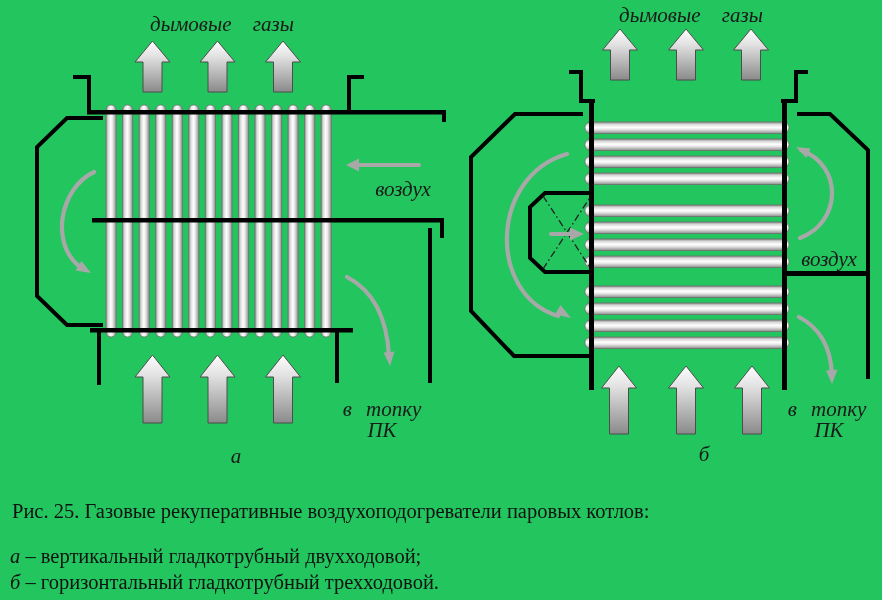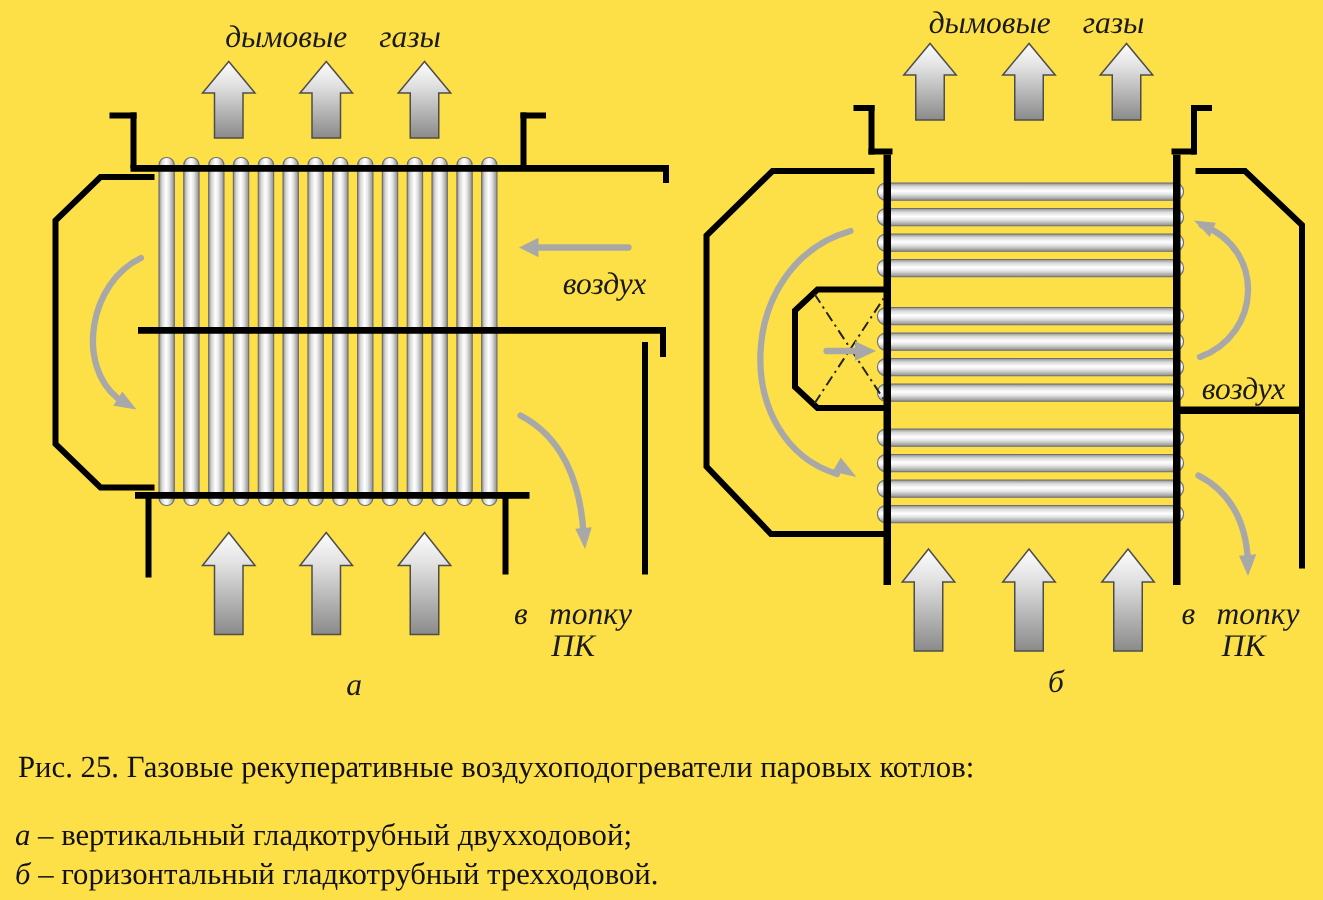--- a/index.html
+++ b/index.html
@@ -1,16 +1,16 @@
 <!DOCTYPE html>
 <html><head>
 <meta charset="utf-8">
 <style>
   html,body{margin:0;padding:0;background:#ffffff;}
-  .stage{position:relative;width:882px;height:600px;background:#fde047;overflow:hidden;}
+  .stage{position:relative;width:882px;height:600px;background:#22c55e;overflow:hidden;}
   svg{display:block;}
   .lbl{font-family:"Liberation Serif","DejaVu Serif",serif;font-style:italic;font-size:21px;fill:#1a1a1a;}
   .sublbl{font-family:"Liberation Serif","DejaVu Serif",serif;font-style:italic;font-size:21px;fill:#1a1a1a;}
   .cap{font-family:"Liberation Serif","DejaVu Serif",serif;font-size:20.5px;fill:#111111;}
   .capi{font-style:italic;}
   .ws16{word-spacing:16px;}
   .ws9{word-spacing:9px;}
   .casing{fill:none;stroke:#000000;stroke-width:4;stroke-linejoin:miter;}
   .sheet{fill:#000000;}
   .tube{stroke:#6f6f6f;stroke-width:0.8;}

